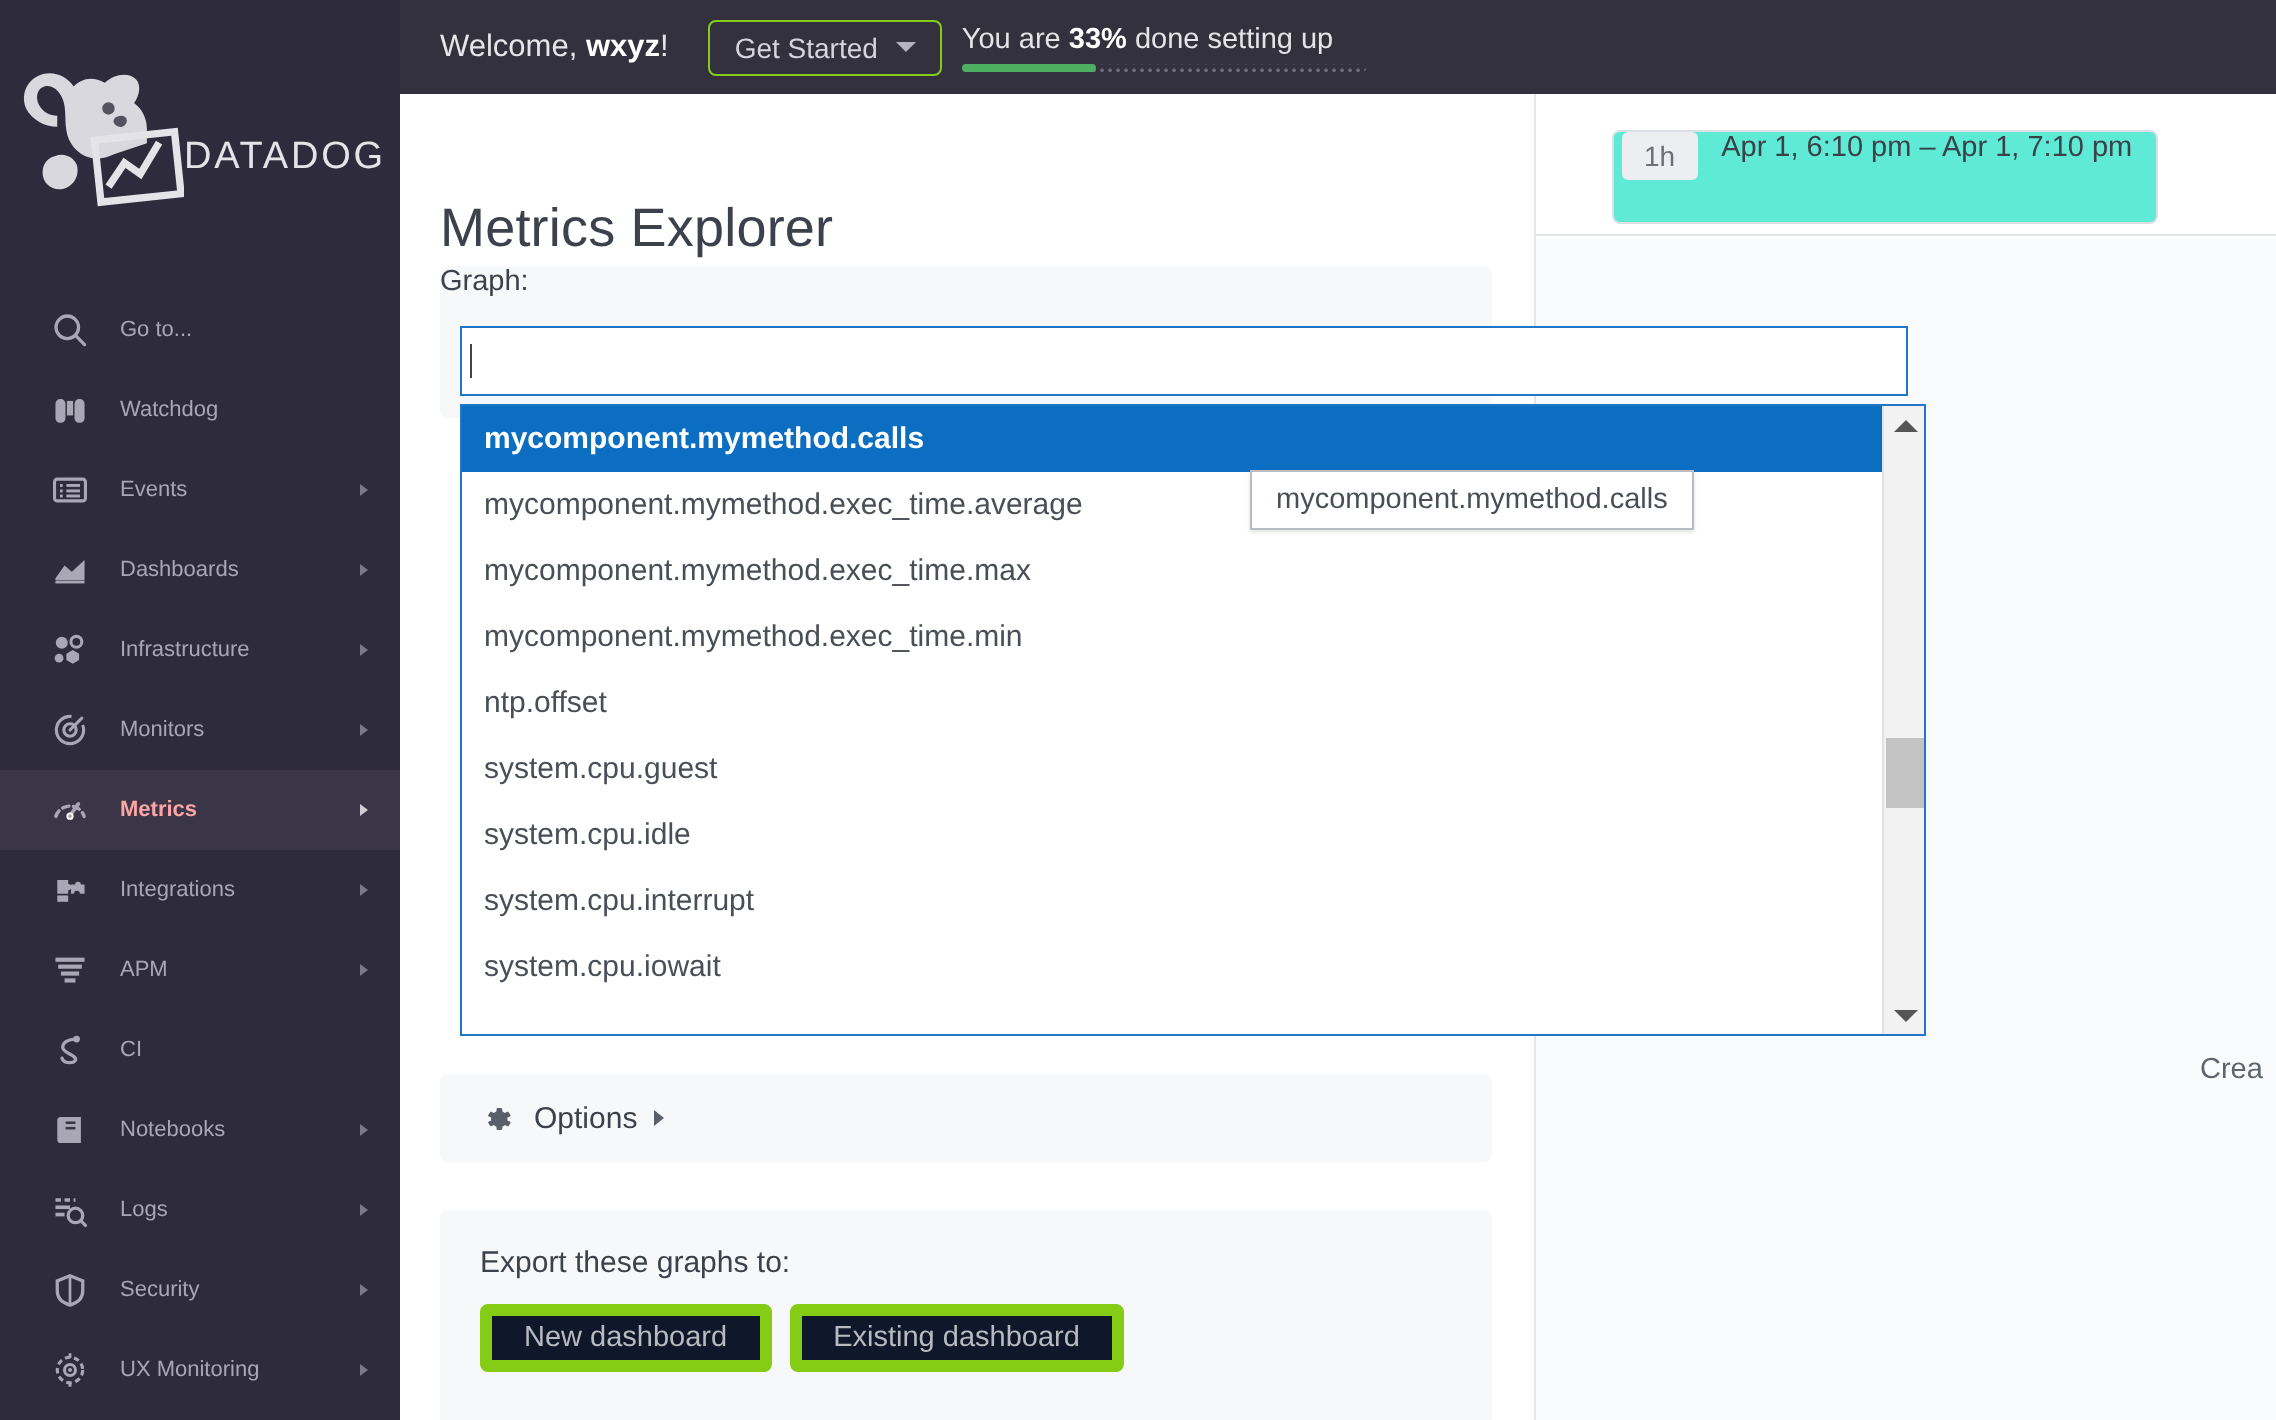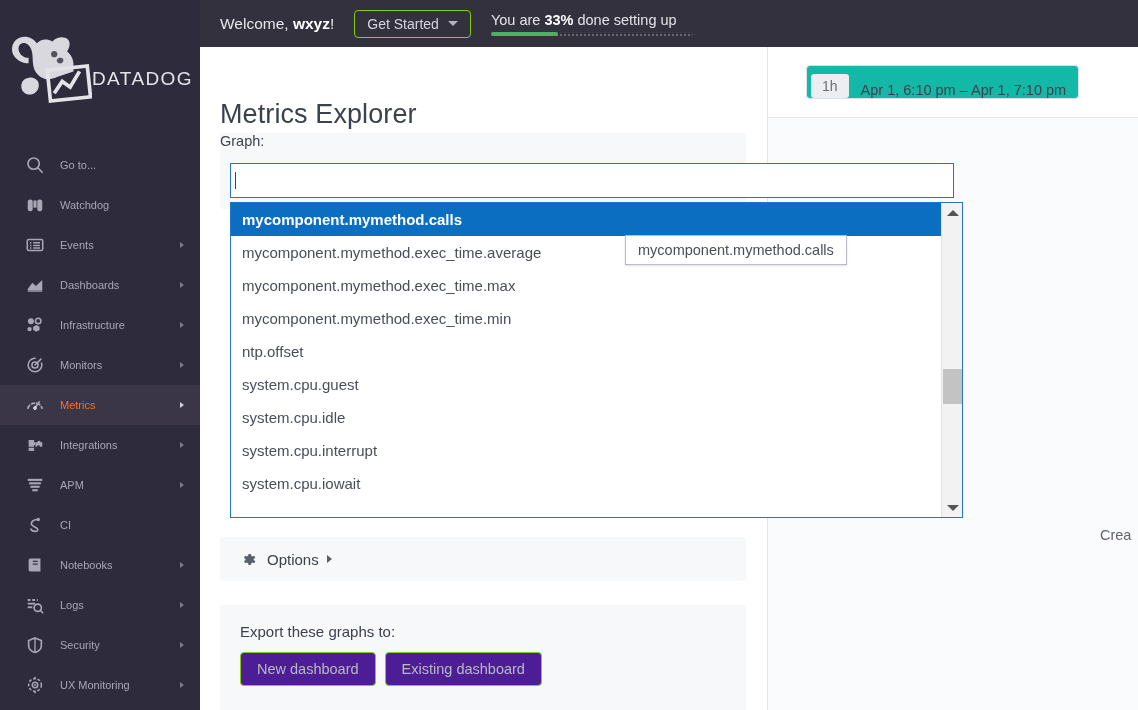--- a/index.html
+++ b/index.html
@@ -37,21 +37,21 @@
     position: relative; cursor: pointer;
   }
   .nav-item .nav-ico {
     width: 22px; height: 22px; margin-right: 14px;
     display: flex; align-items: center; justify-content: center;
     flex: 0 0 22px;
   }
   .nav-item .nav-ico svg { display:block; }
   .nav-item .nav-label { white-space: nowrap; }
   .nav-item.active {
-    background: #3a3648; color: #f97316; font-weight: normal;
+    background: #3a3648; color: #fca5a5; font-weight: bold;
   }
   .nav-item.active .nav-ico svg { stroke: #ffffff; fill: #ffffff; }
   .nav-caret {
     position: absolute; right: 16px; top: 50%;
     transform: translateY(-50%);
     width: 0; height: 0;
     border-left: 4px solid #7d798b;
     border-top: 3.5px solid transparent;
     border-bottom: 3.5px solid transparent;
   }
@@ -77,21 +77,21 @@
     background: transparent; cursor: pointer;
     white-space: nowrap;
   }
   .gs-caret {
     margin-left: 9px;
     width: 0; height: 0;
     border-top: 5px solid #b6b3c0;
     border-left: 5px solid transparent;
     border-right: 5px solid transparent;
   }
-  .setup-wrap { margin-left: 20px; position: relative; }
+  .setup-wrap { margin-left: 10px; position: relative; }
   .setup-text { color: #e4e3e8; font-size: 14.5px; white-space: nowrap; }
   .setup-text b { color: #ffffff; }
   .setup-bar {
     margin-top: 4px; height: 4px; width: 202px;
     background-image: radial-gradient(circle, #6e6a7c 0.8px, transparent 0.9px);
     background-size: 4px 4px; background-position: 0 1.2px;
     border-radius: 2px; position: relative;
   }
   .setup-bar-fill {
     position: absolute; left: 0; top: 0; height: 4px;
@@ -218,23 +218,23 @@
     width:0;height:0;
     border-left: 5px solid #5a6069;
     border-top: 4px solid transparent;
     border-bottom: 4px solid transparent;
   }
 
   .export-label { font-size: 15px; color: #3c424c; margin-bottom: 12px; }
   .export-btns { display: flex; gap: 9px; }
   .export-btn {
     height: 34px; padding: 0 16px;
-    border: 1px solid #84cc16;
+    border: 6px solid #84cc16;
     border-radius: 4px;
-    background: #4c1d95;
+    background: #0f172a;
     color: #b7bbc1; font-size: 14.5px;
     display: flex; align-items: center;
     cursor: default;
     white-space: nowrap;
   }
 
   
   .right {
     position: absolute; left: 768px; top: 47px;
     width: 370px; height: 663px;
@@ -242,25 +242,25 @@
     overflow: hidden;
   }
   .right-header {
     position: absolute; left: 0; top: 0;
     width: 370px; height: 71px;
     border-bottom: 1px solid #e3e5e8;
     background: #ffffff;
   }
   .timerange {
     position: absolute; left: 38px; top: 18px;
-    height: 34px;
+    height: 47px;
     border: 1px solid #dcdfe3;
     border-radius: 4px;
-    background: #14b8a6;
-    display: flex; align-items: flex-end;
+    background: #5eead4;
+    display: flex; align-items: flex-start;
     padding: 0 12px 0 4px;
     cursor: pointer;
   }
   .tr-badge {
     background: #eceef1; color: #6b7178;
     font-size: 14px; border-radius: 3px;
     padding: 4px 11px; margin-right: 12px;
     white-space: nowrap;
   }
   .tr-text { font-size: 14.5px; color: #3c424c; white-space: nowrap; }

